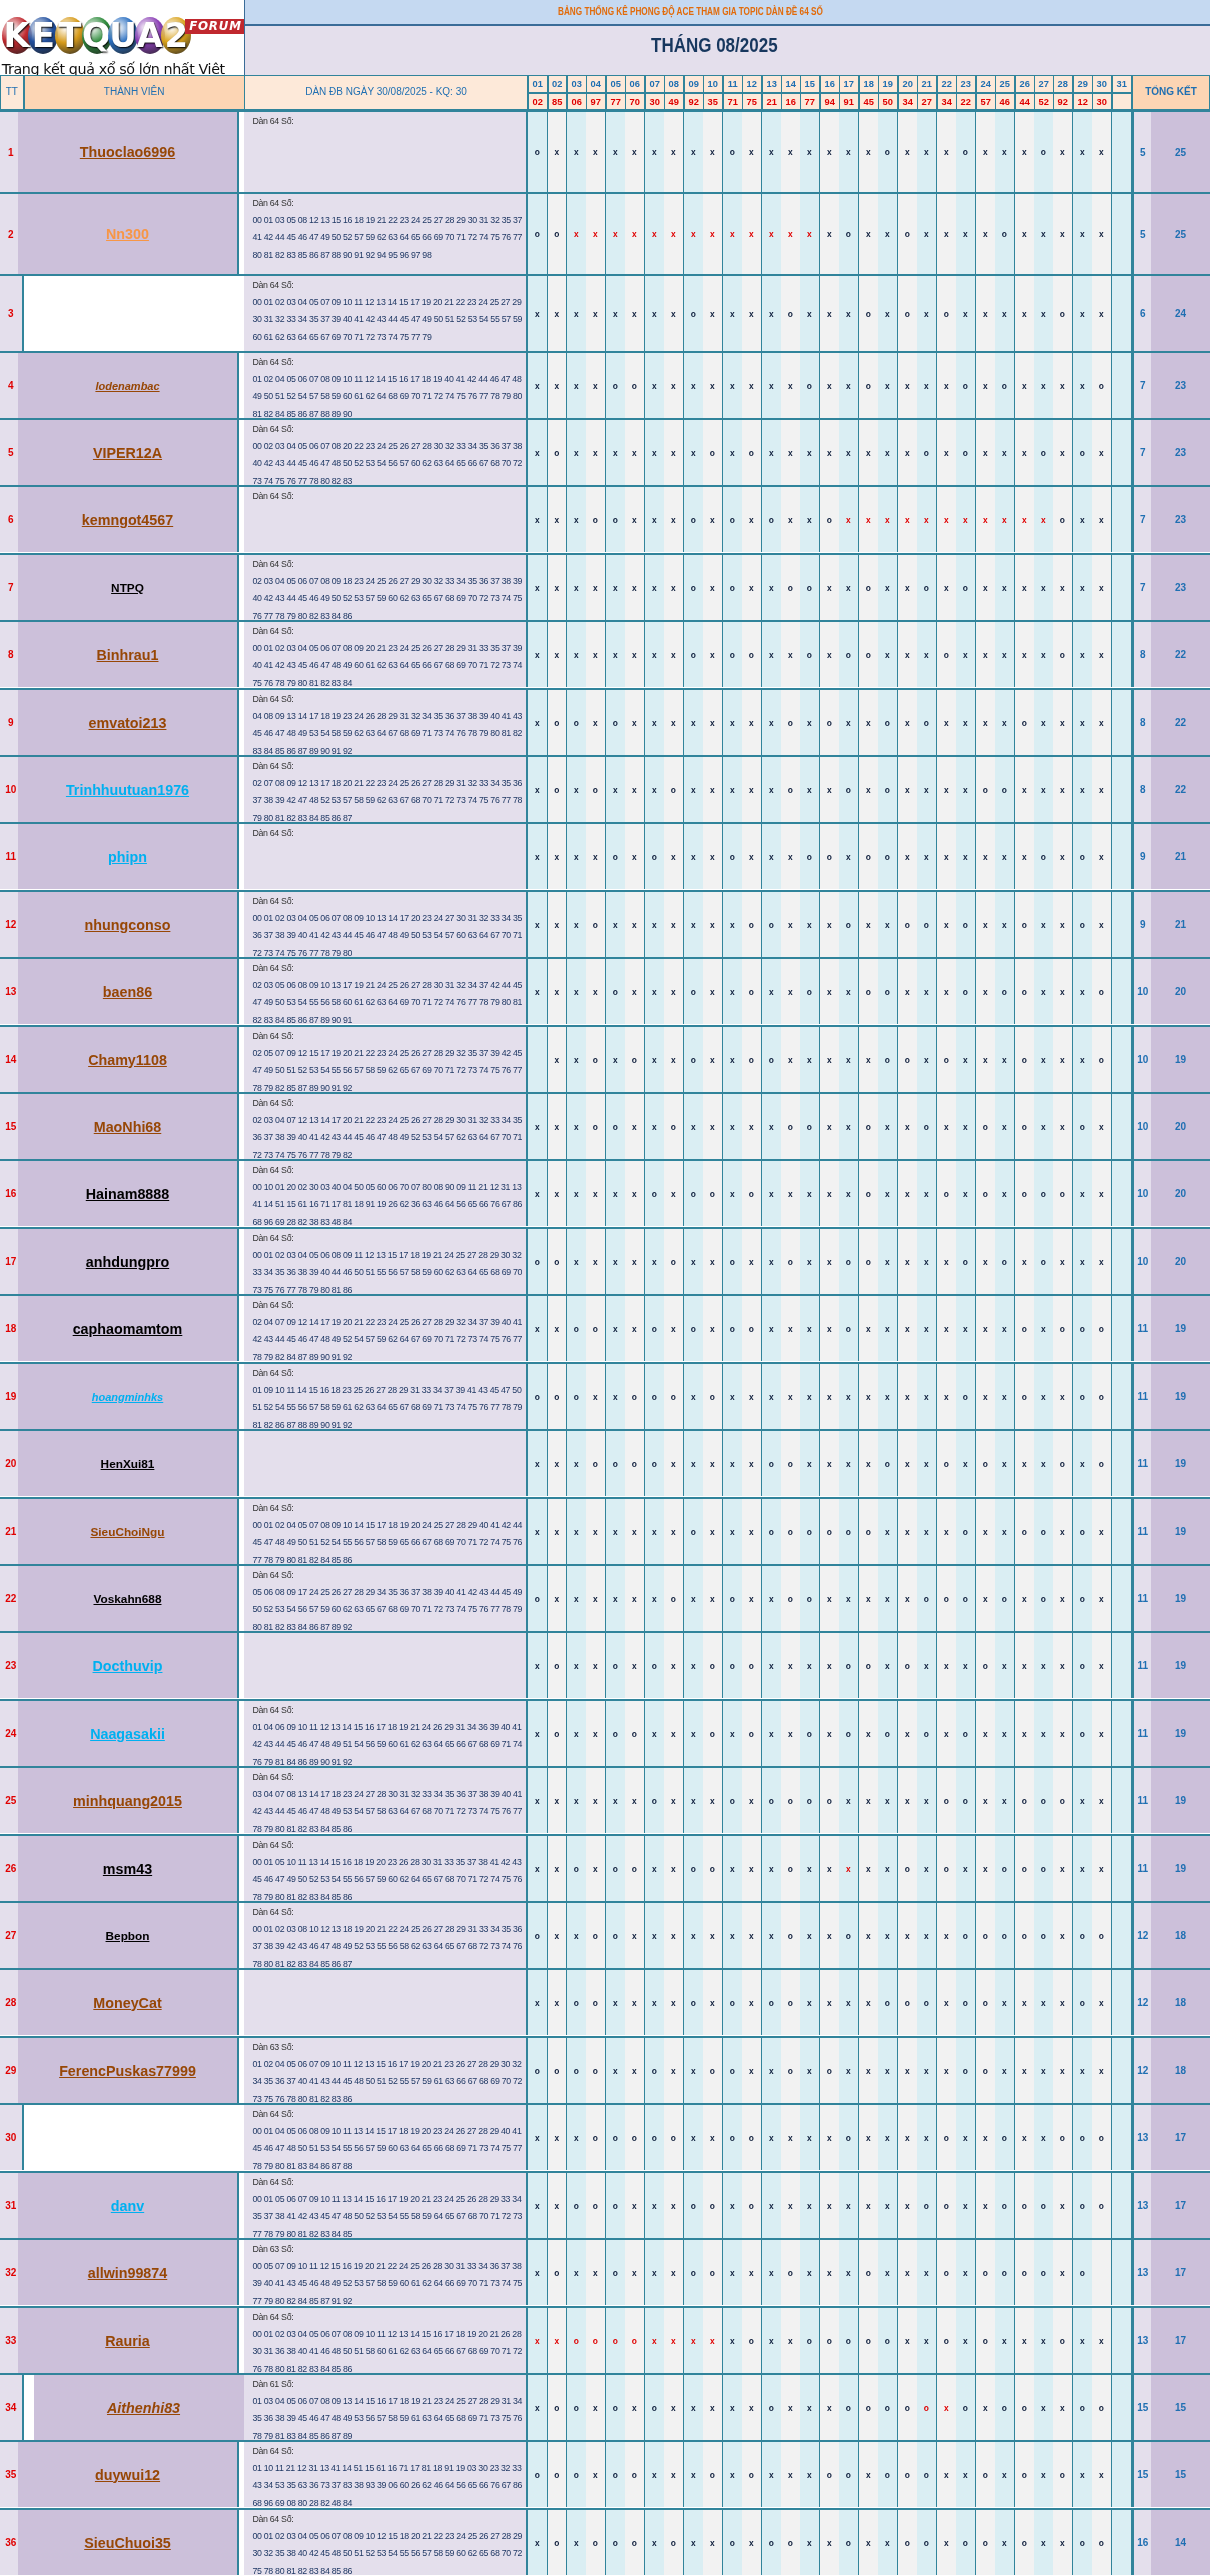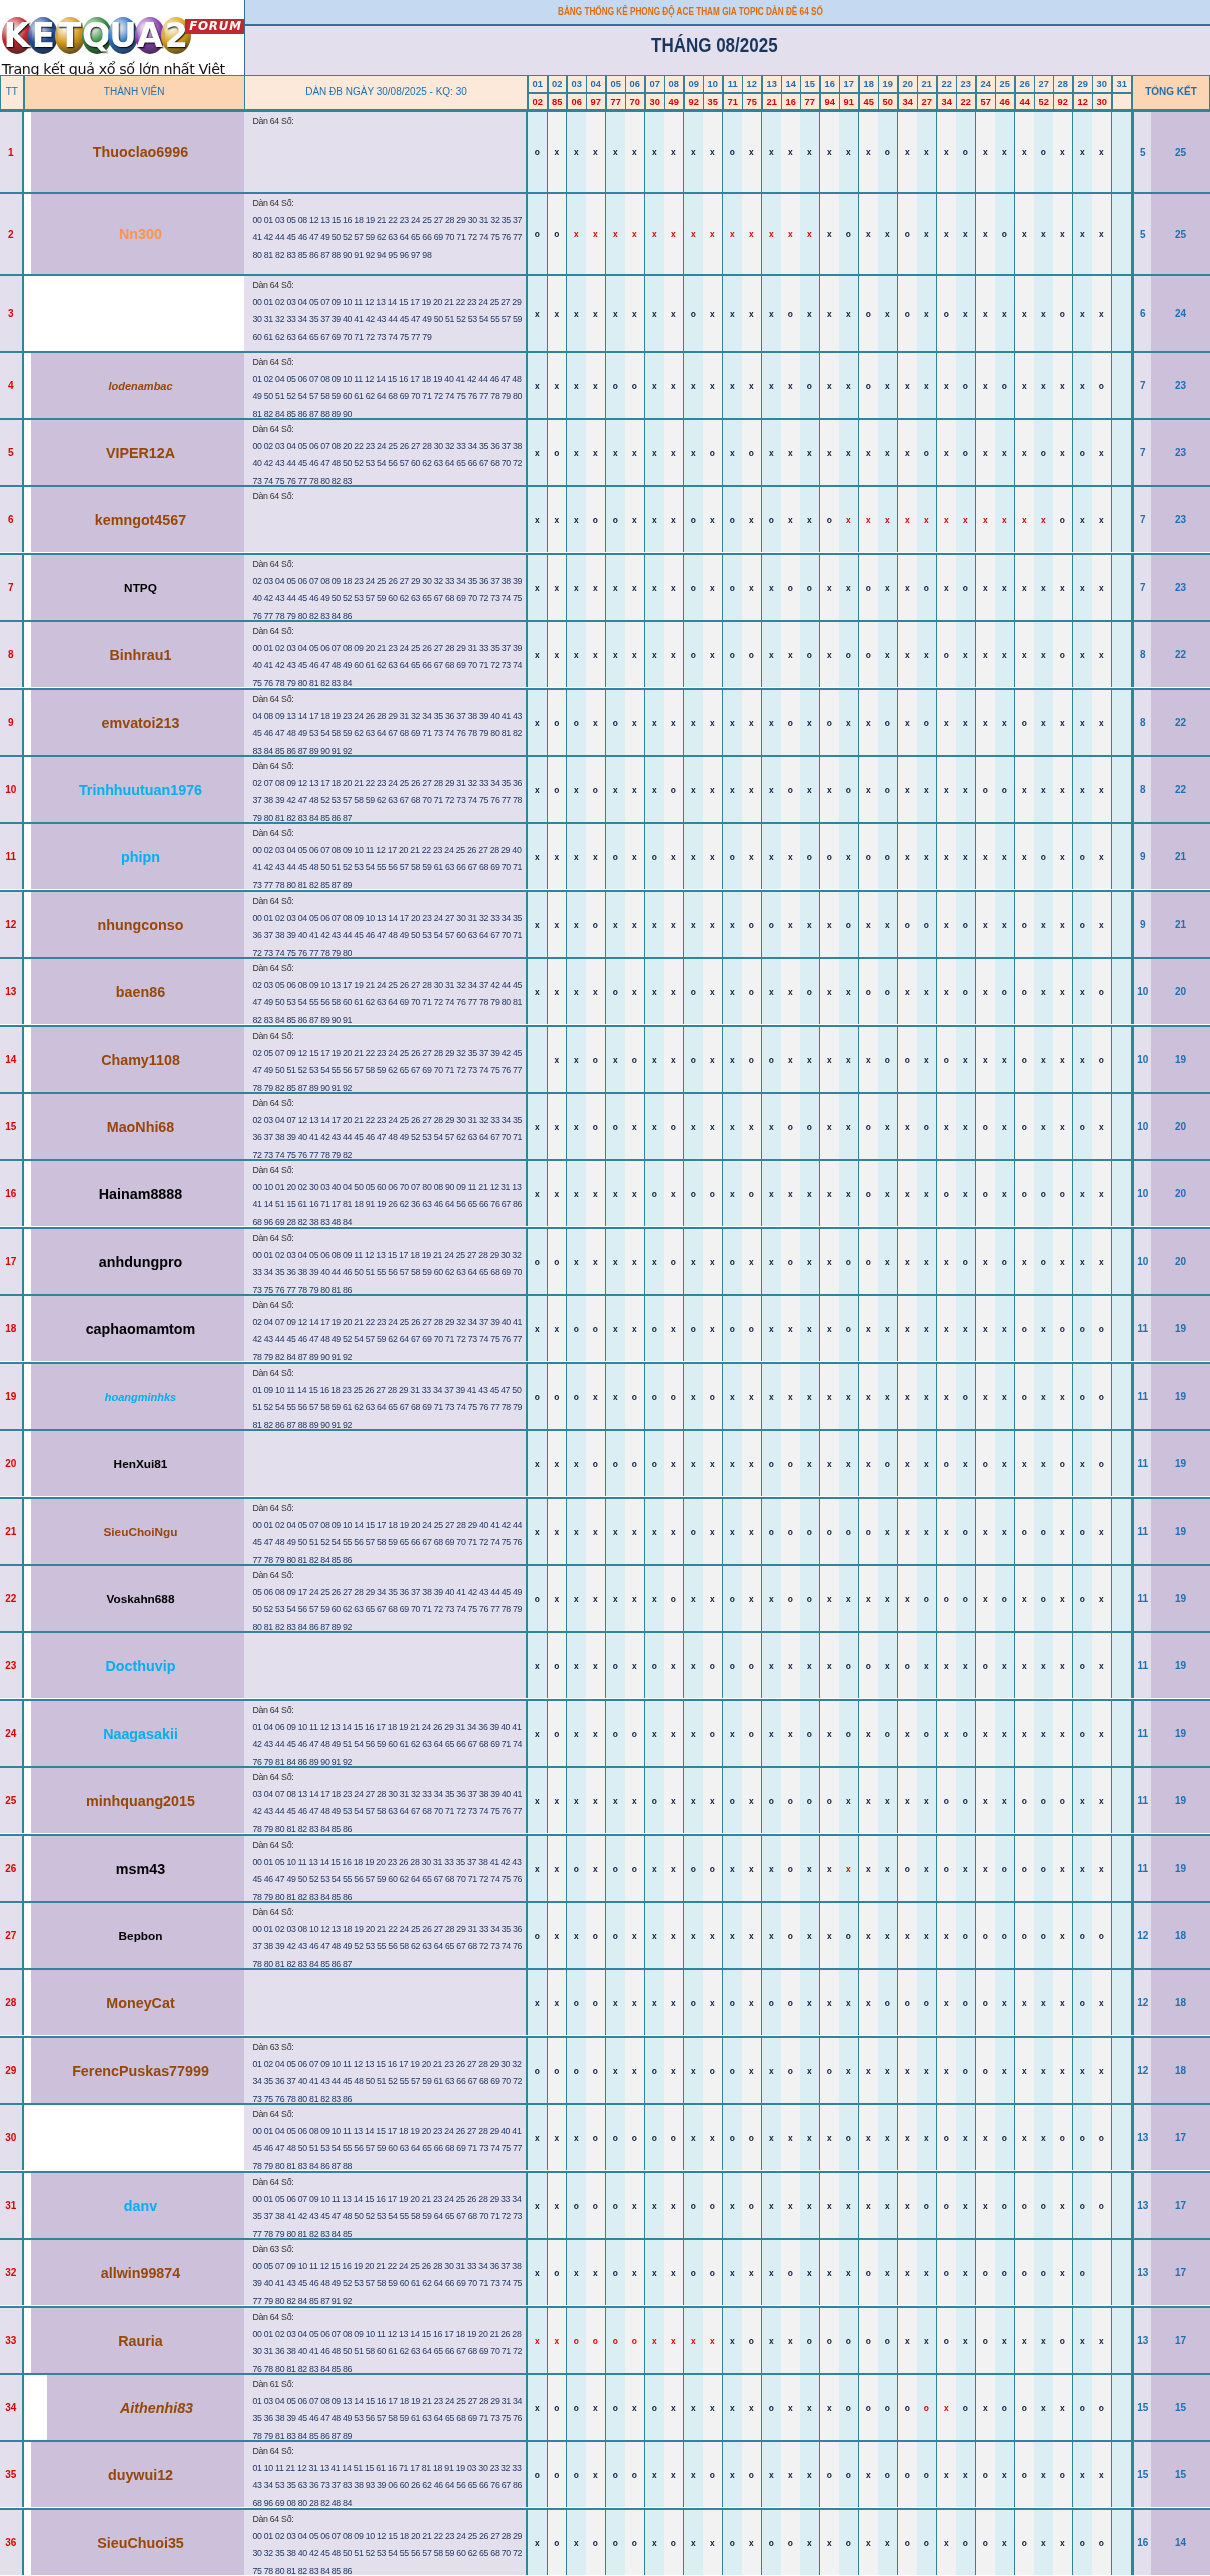--- a/index.html
+++ b/index.html
@@ -17,21 +17,21 @@
   .hdr-tt { left: 0; width: 23.6px; background: #fde9d9; line-height: 32px; }
   .hdr-name { left: 23.6px; width: 221px; background: #fcd5b4; line-height: 32px; }
   .hdr-dan { left: 244px; width: 284px; background: #fde9d9; line-height: 32px; font-size: 10px; }
   .hdr-days { position: absolute; left: 528px; top: 75px; width: 603px; height: 35px; background: #fde9d9; }
   .daycell { position: absolute; width: 19.5px; height: 17.7px; border: 0.8px solid #31849b; font-size: 9.3px; font-weight: bold; text-align: center; line-height: 16px; }
   .daynum { color: #1f6fb2; top: 0; }
   .daykq { color: #e00000; top: 17.7px; }
   .hdr-total { left: 1132px; width: 78px; background: #fcd5b4; line-height: 32px; font-weight: bold; }
   .row { position: absolute; left: 0; width: 1210px; border-top: 2.5px solid #31849b; }
   .c-tt { position: absolute; left: 0; top: 0; width: 23.6px; height: 100%; background: #e4dfec; color: #e00000; font-size: 10px; font-weight: bold; display: flex; align-items: center; justify-content: center; border-right: 2.5px solid #31849b; }
-  .c-name { position: absolute; left: 31px; top: 0; width: 221px; height: 100%; background: #ccc0da; font-size: 14.3px; font-weight: bold; display: flex; align-items: center; justify-content: center; border-right: 2.5px solid #31849b; }
+  .c-name { position: absolute; left: 18px; top: 0; width: 221px; height: 100%; background: #ccc0da; font-size: 14.3px; font-weight: bold; display: flex; align-items: center; justify-content: center; border-right: 2.5px solid #31849b; text-decoration: underline; }
   .c-dan { position: absolute; left: 244px; top: 0; width: 284px; height: 100%; background: #e4dfec; font-size: 8.8px; color: #1f3864; padding: 0.8px 0 0 8.4px; line-height: 17.3px; overflow: hidden; letter-spacing: -0.3px; border-right: 2.5px solid #31849b; }
   .c-dan .t { color: #333; }
   .c-marks { position: absolute; left: 528px; top: 0; width: 603px; height: 100%; }
   .mk { position: absolute; top: 0; width: 19.5px; height: 100%; border-right: 0.8px solid #31849b; font-size: 8.4px; font-weight: bold; color: #0f1f3d; display: flex; align-items: center; justify-content: center; }
   .mk.even { background: #daeef3; }
   .mk.odd { background: #f2f2f2; }
   .mk.red { color: #e00000; }
   .c-sum { position: absolute; left: 1132px; top: 0; width: 19.4px; height: 100%; background: #e4dfec; border-left: 2.5px solid #31849b; color: #1f6fb2; font-size: 10px; font-weight: bold; display: flex; align-items: center; justify-content: center; }
   .c-total { position: absolute; left: 1151px; top: 0; width: 59px; height: 100%; background: #ccc0da; color: #1f6fb2; font-size: 10px; font-weight: bold; display: flex; align-items: center; justify-content: center; }
   .brown { color: #974706; }
@@ -560,21 +560,20 @@
         <div class="mk even" style="left: 584px;"></div>
       </div>
       <div class="c-sum">8</div>
       <div class="c-total">22</div>
     </div>
     <div class="row" style="top: 822px; height: 67px;">
       <div class="c-tt">11</div>
       <div class="c-name cyan">phipn</div>
       <div class="c-dan">
         <div class="t">Dàn 64 Số:</div>
-        <div>00 02 03 04 05 06 07 08 09 10 11 12 17 20 21 22 23 24 25 26 27 28 29 40 41 42 43 44 45 48 50 51 52 53 54 55 56 57 58 59 61 63 66 67 68 69 70 71 73 77 78 80 81 82 85 87 89</div>
       </div>
       <div class="c-marks">
         <div class="mk even" style="left: 0px;">x</div>
         <div class="mk odd" style="left: 19.5px;">x</div>
         <div class="mk even" style="left: 39px;">x</div>
         <div class="mk odd" style="left: 58px;">x</div>
         <div class="mk even" style="left: 78px;">o</div>
         <div class="mk odd" style="left: 97px;">x</div>
         <div class="mk even" style="left: 117px;">o</div>
         <div class="mk odd" style="left: 136px;">x</div>

